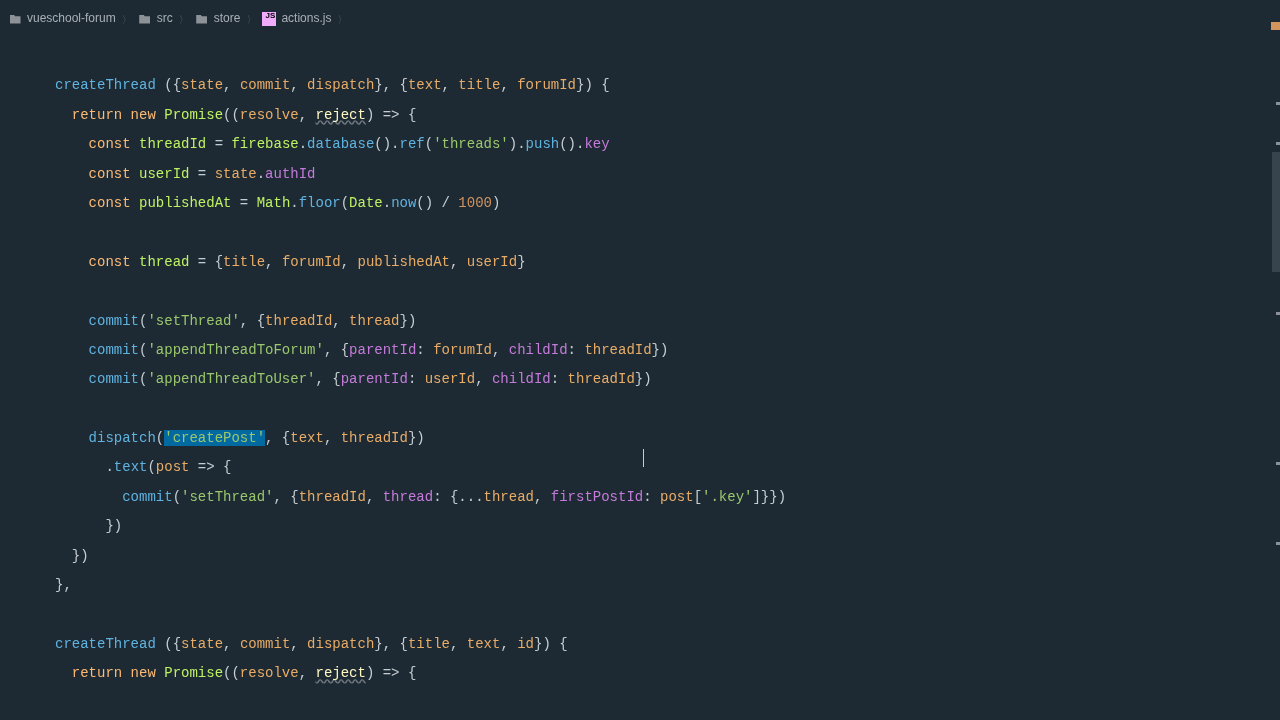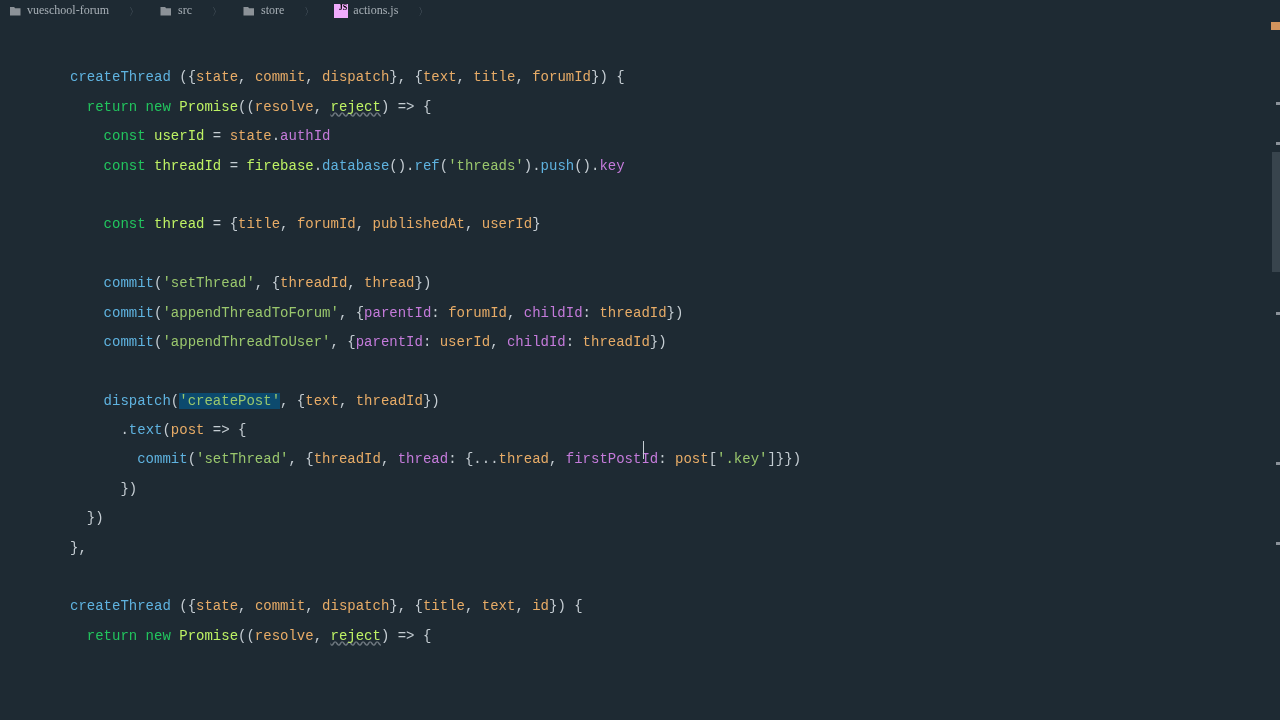--- a/index.html
+++ b/index.html
@@ -10,27 +10,28 @@
     line-height: 2.1;
     color: #c5cdd3;
     overflow: hidden;
     width: 1280px;
     height: 720px;
     position: relative;
   }
   .breadcrumb {
     display: flex;
     align-items: center;
-    gap: 20px;
+    gap: 6px;
     padding: 3px 8px;
     background: #1e2a33;
     font-size: 12px;
-    font-family: Liberation Serif, serif;
+    font-family: Liberation Sans, sans-serif;
     color: #a8b0b7;
     height: 22px;
+    margin-top: 8px;
   }
   .crumb {
     display: flex;
     align-items: center;
     gap: 5px;
   }
   .crumb-icon {
     width: 14px;
     height: 14px;
     display: flex;
@@ -55,34 +56,34 @@
     display: flex;
     align-items: flex-end;
     justify-content: flex-end;
     padding: 1px 1px;
   }
   .chev {
     color: #5a6670;
     font-size: 10px;
   }
   .editor {
-    padding: 12px 0 0 70px;
+    padding: 12px 0 0 55px;
     position: relative;
   }
   .line { white-space: pre; }
-  .kw { color: #22c55e; }
+  .kw { color: #fdba74; }
   .fn { color: #5fb3e0; }
   .id { color: #bef264; }
   .prop { color: #c57bdb; }
   .param { color: #e8ac67; }
   .str { color: #9ac76d; }
   .num { color: #d2945d; }
   .method { color: #5fb3e0; }
-  .reject { color: #bef264; text-decoration: underline wavy #6f7880; text-decoration-skip-ink: none; }
-  .hl { background: #0c4a6e; }
+  .reject { color: #fef9c3; text-decoration: underline wavy #6f7880; text-decoration-skip-ink: none; }
+  .hl { background: #0369a1; }
   .cursor {
     position: absolute;
     width: 1px;
     height: 18px;
     background: #c5cdd3;
     left: 643px;
     top: 419px;
   }
   .minimap {
     position: absolute;
@@ -139,22 +140,23 @@
     <span class="crumb-icon js-icon">JS</span>
     <span>actions.js</span>
   </div>
   <span class="chev">〉</span>
 </div>
 
 <div class="editor">
 <div class="line"> </div>
 <div class="line"><span class="fn">createThread</span><span> ({</span><span class="param">state</span><span>, </span><span class="param">commit</span><span>, </span><span class="param">dispatch</span><span>}, {</span><span class="param">text</span><span>, </span><span class="param">title</span><span>, </span><span class="param">forumId</span><span>}) {</span></div>
 <div class="line">  <span class="kw">return new </span><span class="id">Promise</span><span>((</span><span class="param">resolve</span><span>, </span><span class="reject param">reject</span><span>) =&gt; {</span></div>
+<div class="line">    <span class="kw">const </span><span class="id">threadId</span><span> = </span><span class="id">firebase</span><span>.</span><span class="method">database</span><span>().</span><span class="method">ref</span><span>(</span><span class="str">'threads'</span><span>).</span><span class="method">push</span><span>().</span><span class="prop">key</span></div>
 <div class="line">    <span class="kw">const </span><span class="id">userId</span><span> = </span><span class="param">state</span><span>.</span><span class="prop">authId</span></div>
-<div class="line">    <span class="kw">const </span><span class="id">threadId</span><span> = </span><span class="id">firebase</span><span>.</span><span class="method">database</span><span>().</span><span class="method">ref</span><span>(</span><span class="str">'threads'</span><span>).</span><span class="method">push</span><span>().</span><span class="prop">key</span></div>
+<div class="line">    <span class="kw">const </span><span class="id">publishedAt</span><span> = </span><span class="id">Math</span><span>.</span><span class="method">floor</span><span>(</span><span class="id">Date</span><span>.</span><span class="method">now</span><span>() / </span><span class="num">1000</span><span>)</span></div>
 <div class="line"> </div>
 <div class="line">    <span class="kw">const </span><span class="id">thread</span><span> = {</span><span class="param">title</span><span>, </span><span class="param">forumId</span><span>, </span><span class="param">publishedAt</span><span>, </span><span class="param">userId</span><span>}</span></div>
 <div class="line"> </div>
 <div class="line">    <span class="method">commit</span><span>(</span><span class="str">'setThread'</span><span>, {</span><span class="param">threadId</span><span>, </span><span class="param">thread</span><span>})</span></div>
 <div class="line">    <span class="method">commit</span><span>(</span><span class="str">'appendThreadToForum'</span><span>, {</span><span class="prop">parentId</span><span>: </span><span class="param">forumId</span><span>, </span><span class="prop">childId</span><span>: </span><span class="param">threadId</span><span>})</span></div>
 <div class="line">    <span class="method">commit</span><span>(</span><span class="str">'appendThreadToUser'</span><span>, {</span><span class="prop">parentId</span><span>: </span><span class="param">userId</span><span>, </span><span class="prop">childId</span><span>: </span><span class="param">threadId</span><span>})</span></div>
 <div class="line"> </div>
 <div class="line">    <span class="method">dispatch</span><span>(</span><span class="str hl">'createPost'</span><span>, {</span><span class="param">text</span><span>, </span><span class="param">threadId</span><span>})</span></div>
 <div class="line">      <span>.</span><span class="method">text</span><span>(</span><span class="param">post</span><span> =&gt; {</span></div>
 <div class="line">        <span class="method">commit</span><span>(</span><span class="str">'setThread'</span><span>, {</span><span class="param">threadId</span><span>, </span><span class="prop">thread</span><span>: {...</span><span class="param">thread</span><span>, </span><span class="prop">firstPostId</span><span>: </span><span class="param">post</span><span>[</span><span class="str">'.key'</span><span>]}})</span></div>

